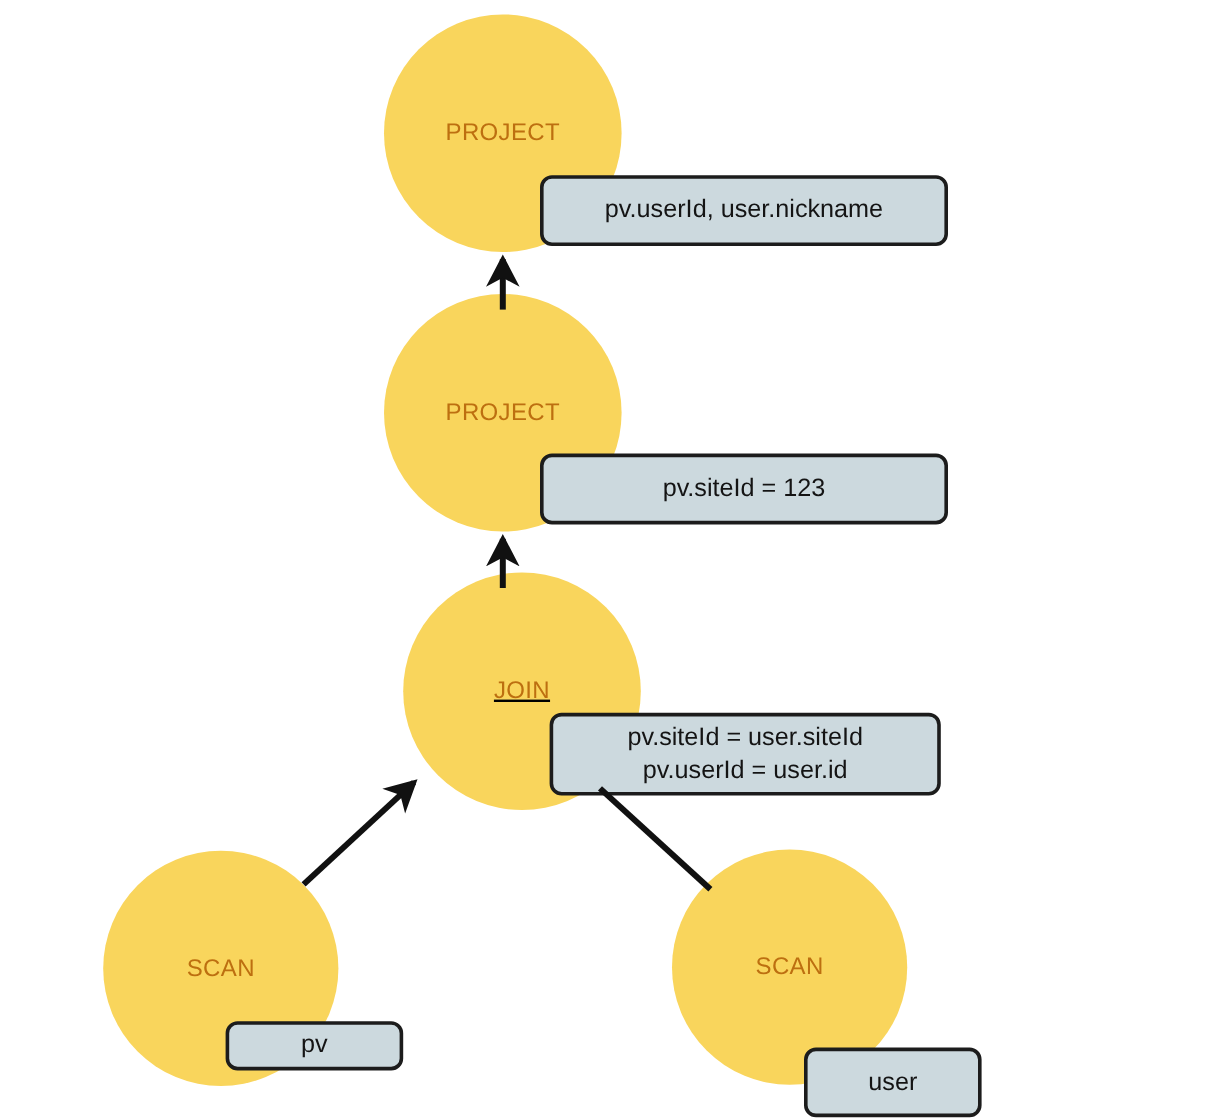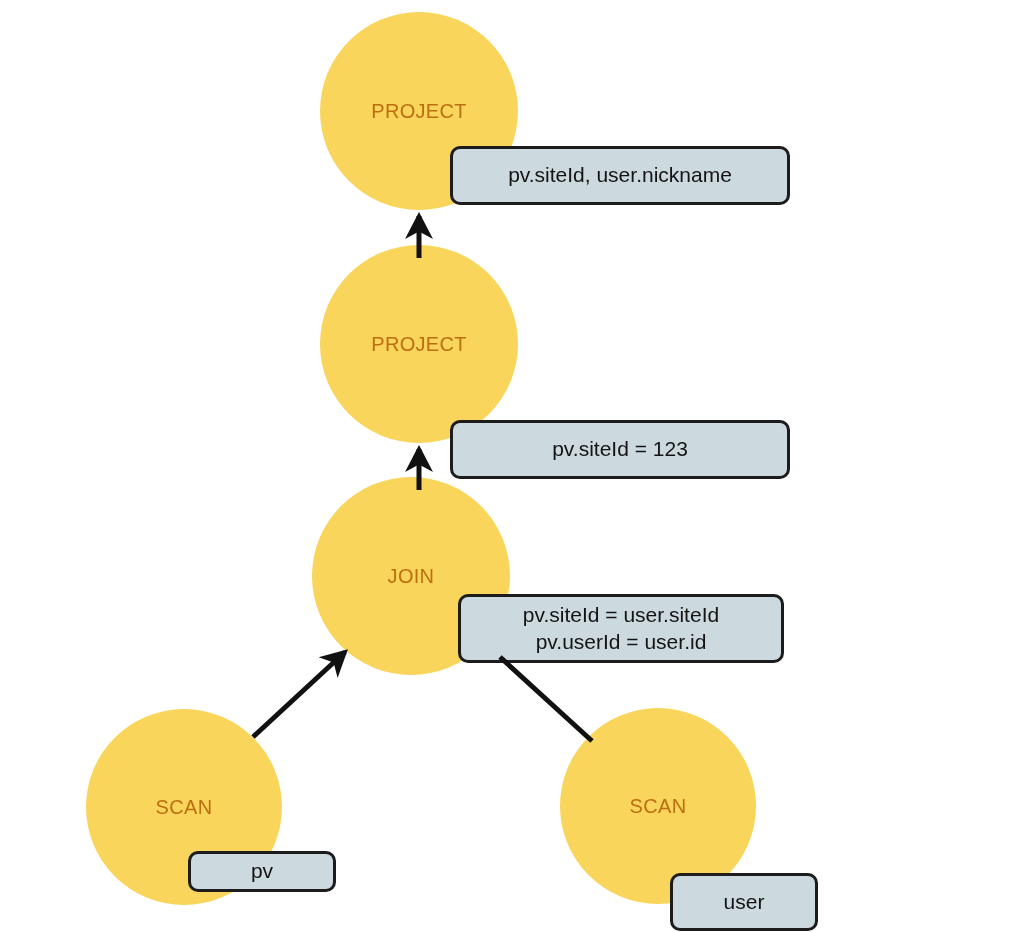--- a/index.html
+++ b/index.html
@@ -85,39 +85,39 @@
 
   <div class="layer-nodes">
     <div class="node" style="left:320px; top:12px; width:198px; height:198px;">
       <span class="node-label">PROJECT</span>
     </div>
 
     <div class="node" style="left:320px; top:245px; width:198px; height:198px;">
       <span class="node-label">PROJECT</span>
     </div>
 
-    <div class="node" style="left:312px; top:477px; width:198px; height:198px;">
+    <div class="node" style="left:336px; top:477px; width:198px; height:198px;text-decoration:underline;">
       <span class="node-label">JOIN</span>
     </div>
 
     <div class="node" style="left:86px; top:709px; width:196px; height:196px;">
       <span class="node-label">SCAN</span>
     </div>
 
     <div class="node" style="left:560px; top:708px; width:196px; height:196px;">
       <span class="node-label">SCAN</span>
     </div>
   </div>
 
   <div class="layer-annos">
     <div class="anno" style="left:450px; top:146px; width:340px; height:59px;">
-      <span class="anno-text">pv.siteId, user.nickname</span>
+      <span class="anno-text">pv.userId, user.nickname</span>
     </div>
 
-    <div class="anno" style="left:450px; top:420px; width:340px; height:59px;">
+    <div class="anno" style="left:450px; top:378px; width:340px; height:59px;">
       <span class="anno-text">pv.siteId = 123</span>
     </div>
 
     <div class="anno" style="left:458px; top:594px; width:326px; height:69px;">
       <span class="anno-text">pv.siteId = user.siteId
 pv.userId = user.id</span>
     </div>
 
     <div class="anno" style="left:188px; top:851px; width:148px; height:41px;">
       <span class="anno-text">pv</span>

